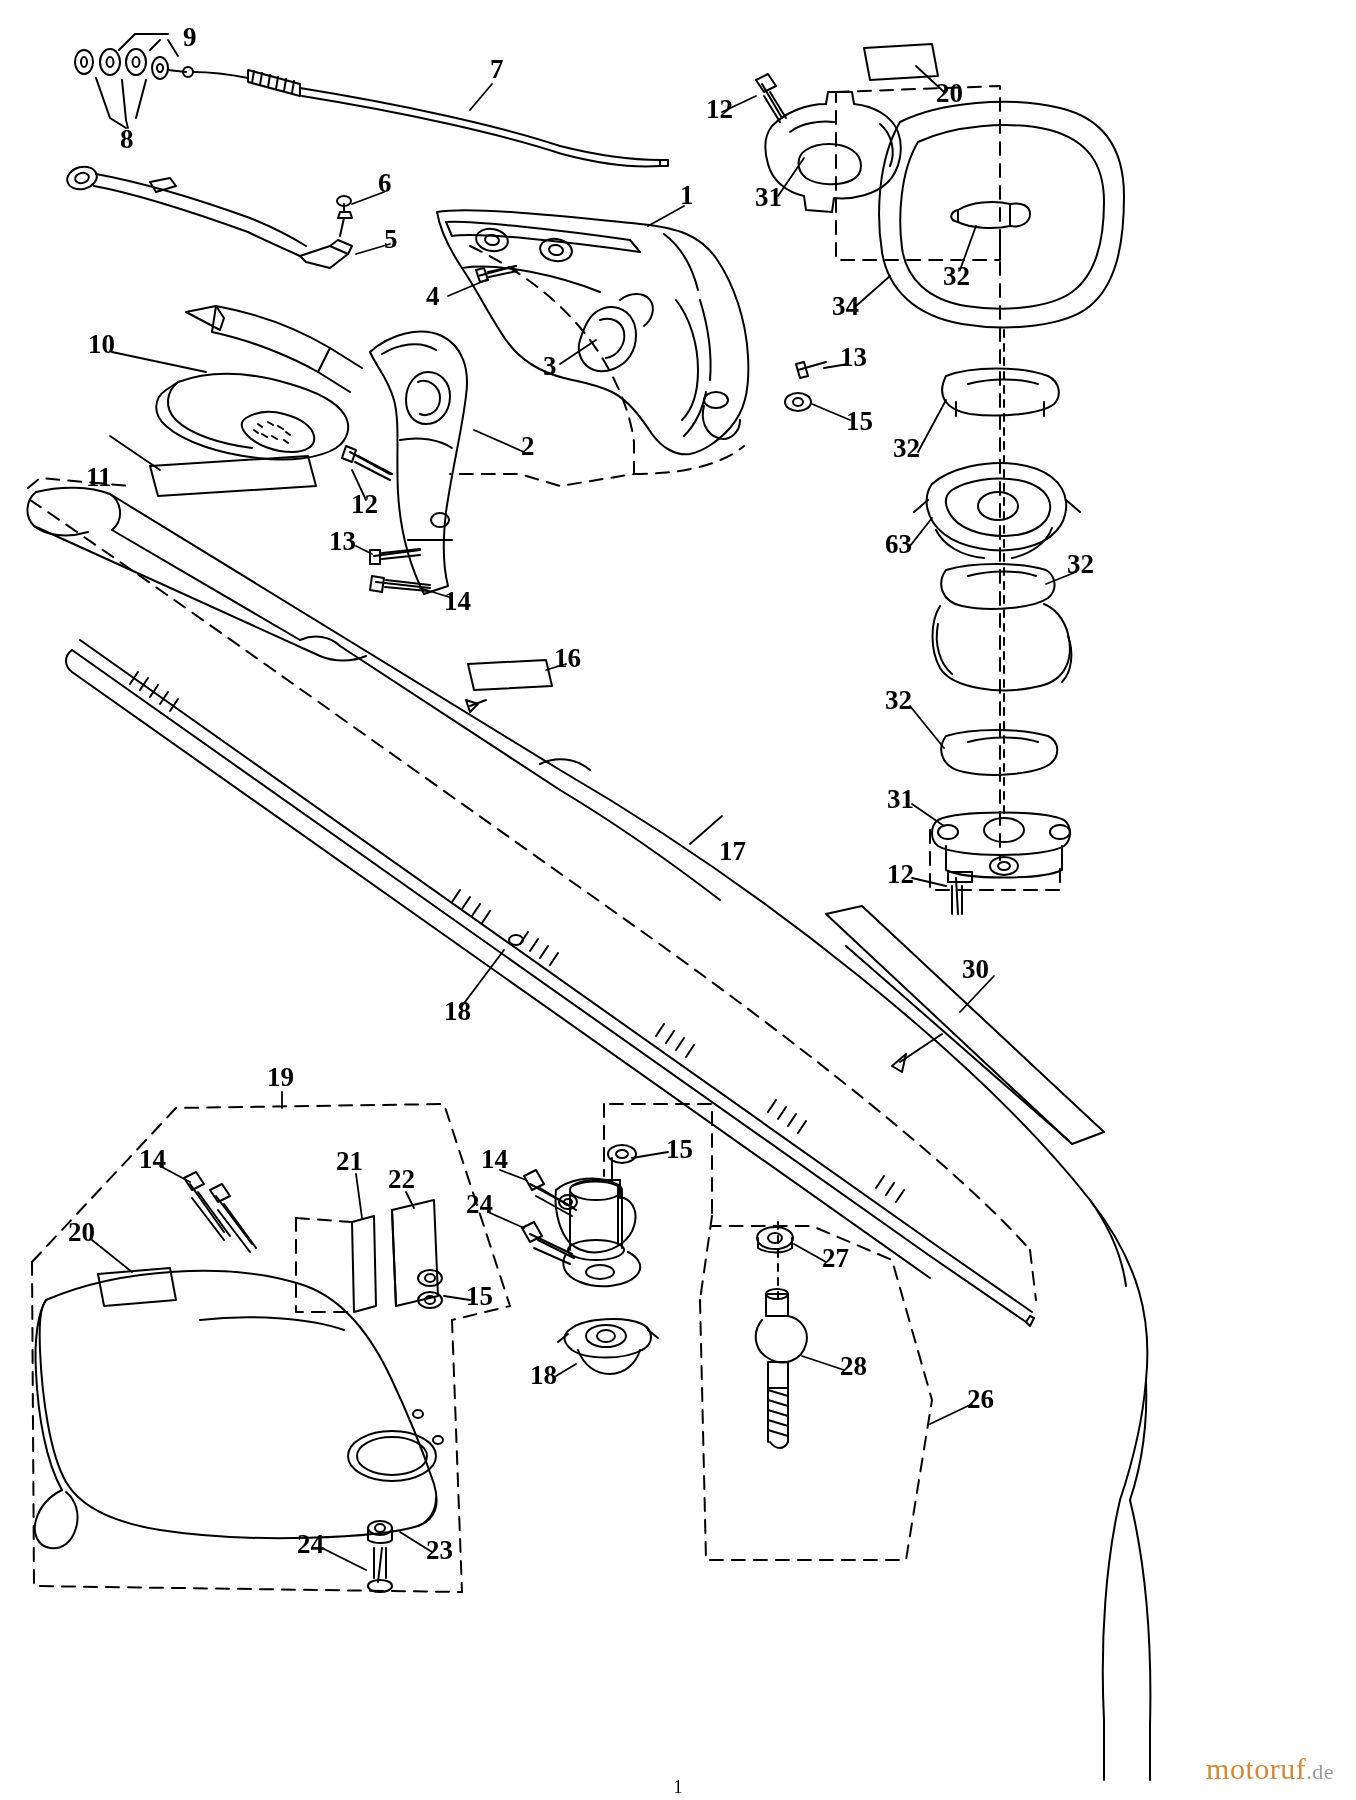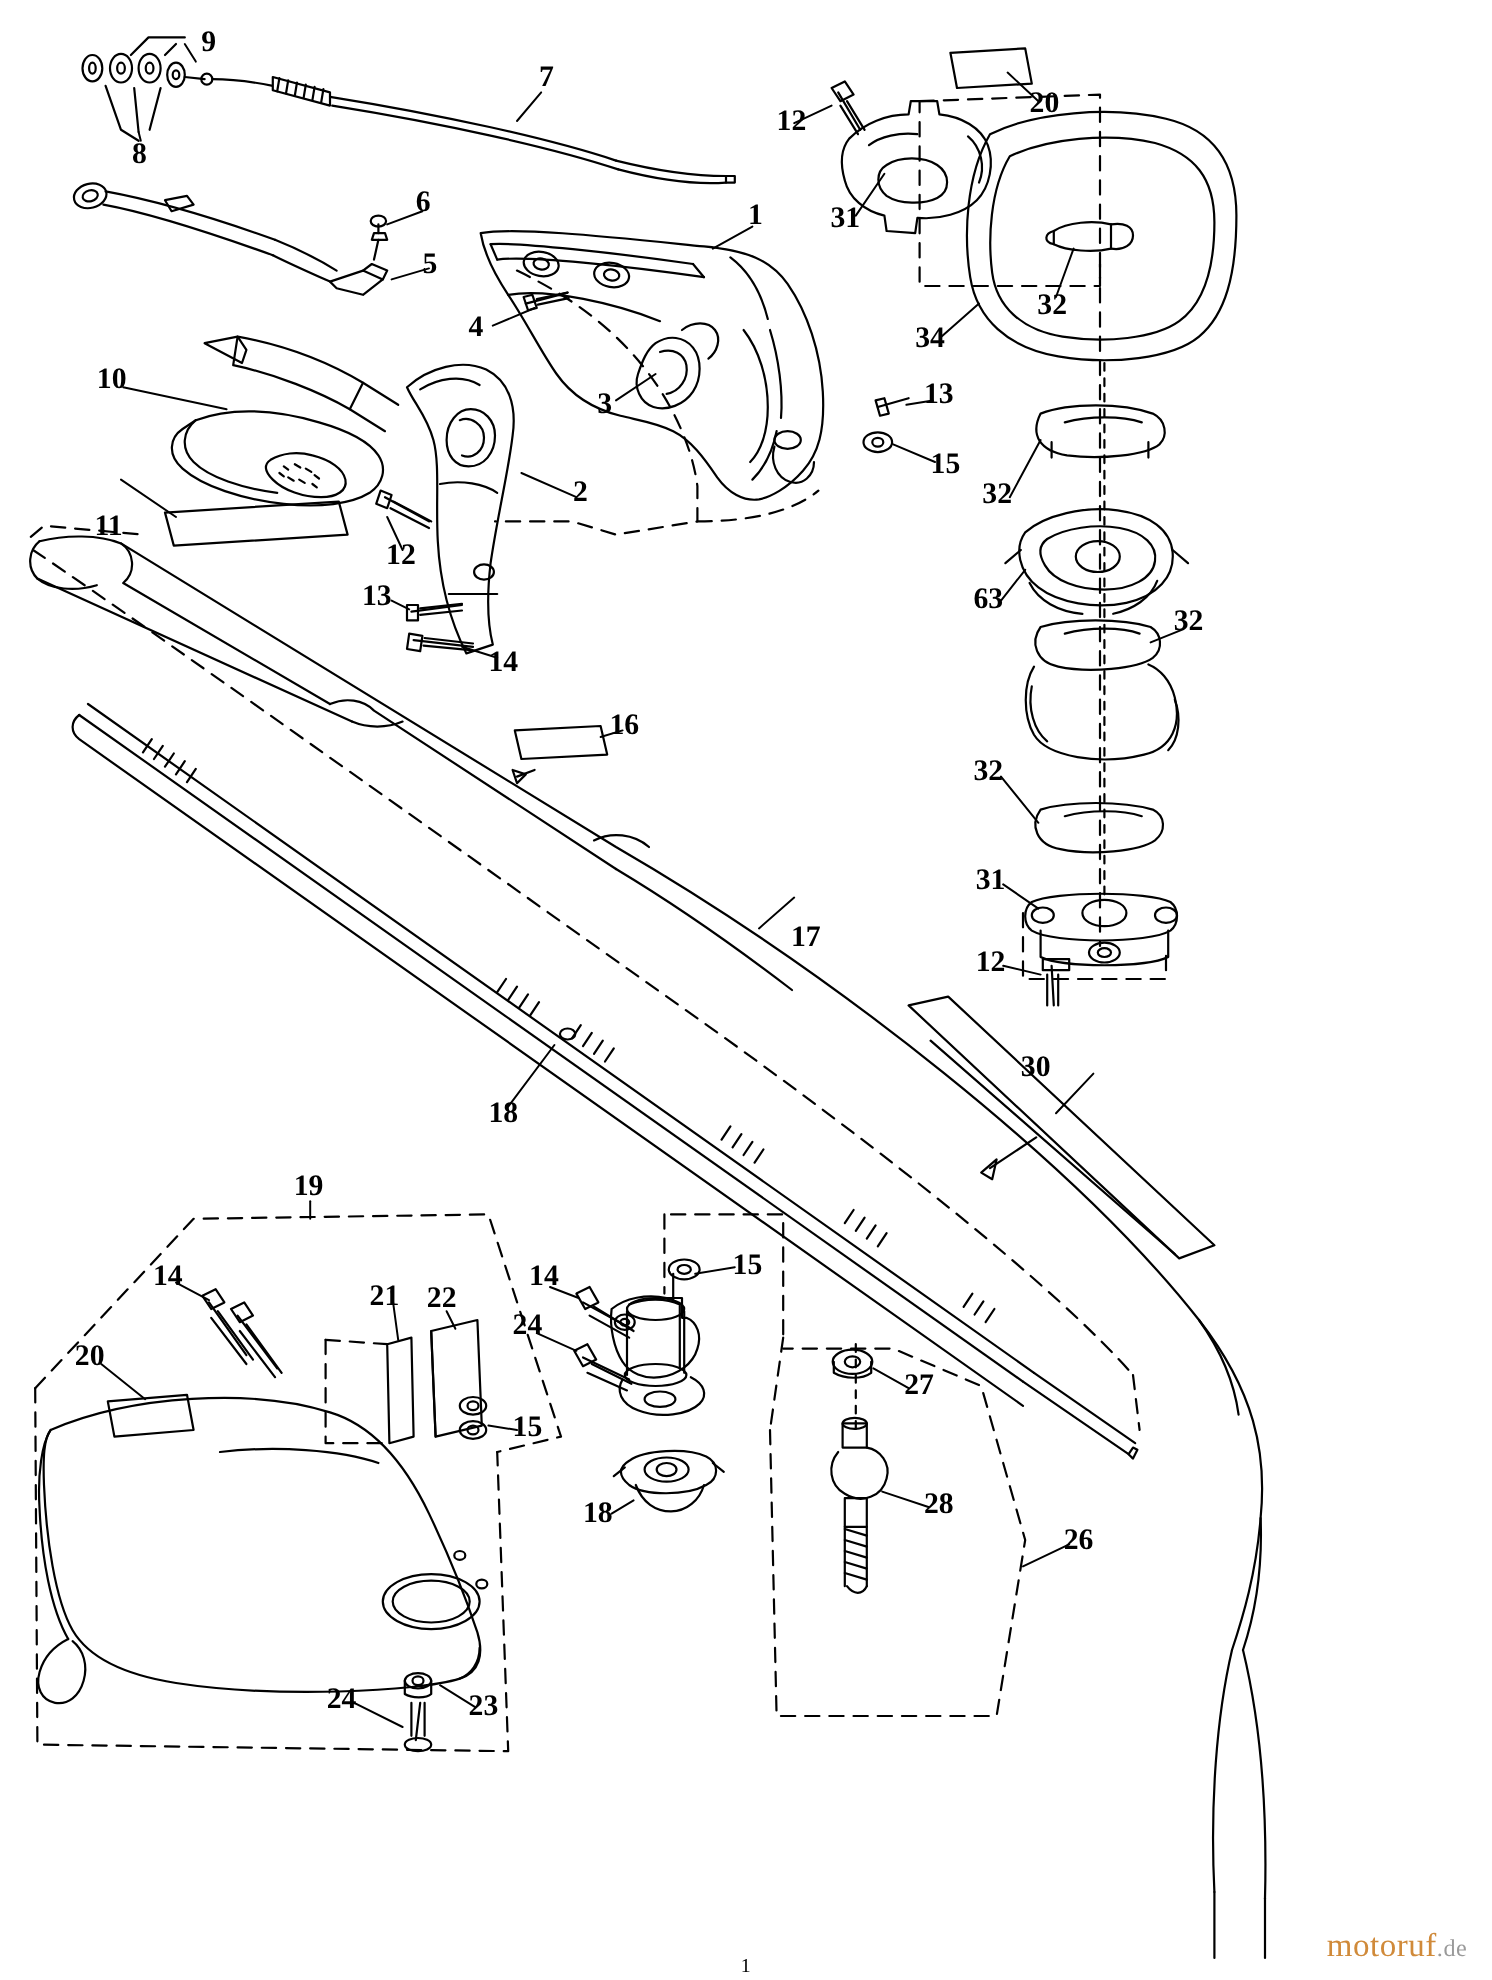--- a/index.html
+++ b/index.html
@@ -548,25 +548,25 @@
   <div class="callout" style="left:351px; top:491px;">12</div>
   <div class="callout" style="left:885px; top:531px;">63</div>
   <div class="callout" style="left:329px; top:528px;">13</div>
   <div class="callout" style="left:1067px; top:551px;">32</div>
   <div class="callout" style="left:444px; top:588px;">14</div>
   <div class="callout" style="left:554px; top:645px;">16</div>
   <div class="callout" style="left:885px; top:687px;">32</div>
   <div class="callout" style="left:719px; top:798px;margin-top:40px;">17</div>
   <div class="callout" style="left:887px; top:786px;">31</div>
   <div class="callout" style="left:887px; top:861px;">12</div>
-  <div class="callout" style="left:928px; top:956px;text-align:center;">30</div>
+  <div class="callout" style="left:962px; top:956px;text-align:center;">30</div>
   <div class="callout" style="left:444px; top:998px;">18</div>
   <div class="callout" style="left:267px; top:1064px;">19</div>
   <div class="callout" style="left:139px; top:1146px;">14</div>
-  <div class="callout" style="left:336px; top:1148px;margin-top:16px;">21</div>
+  <div class="callout" style="left:336px; top:1148px;">21</div>
   <div class="callout" style="left:388px; top:1166px;">22</div>
   <div class="callout" style="left:481px; top:1146px;">14</div>
   <div class="callout" style="left:666px; top:1136px;">15</div>
   <div class="callout" style="left:466px; top:1191px;">24</div>
   <div class="callout" style="left:68px; top:1219px;">20</div>
   <div class="callout" style="left:822px; top:1245px;">27</div>
   <div class="callout" style="left:466px; top:1283px;">15</div>
   <div class="callout" style="left:530px; top:1362px;">18</div>
   <div class="callout" style="left:840px; top:1353px;">28</div>
   <div class="callout" style="left:967px; top:1386px;">26</div>

